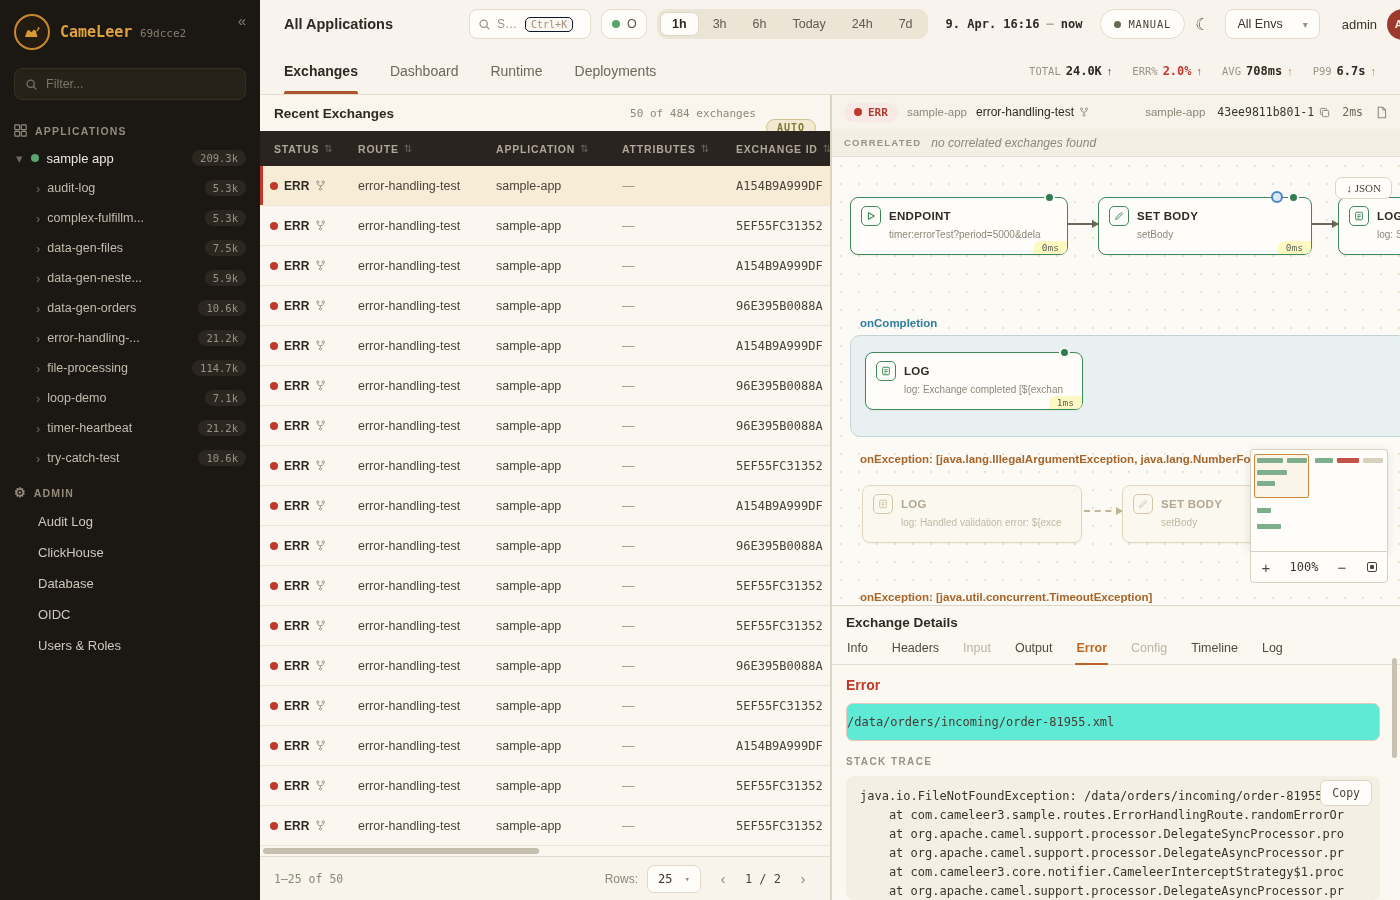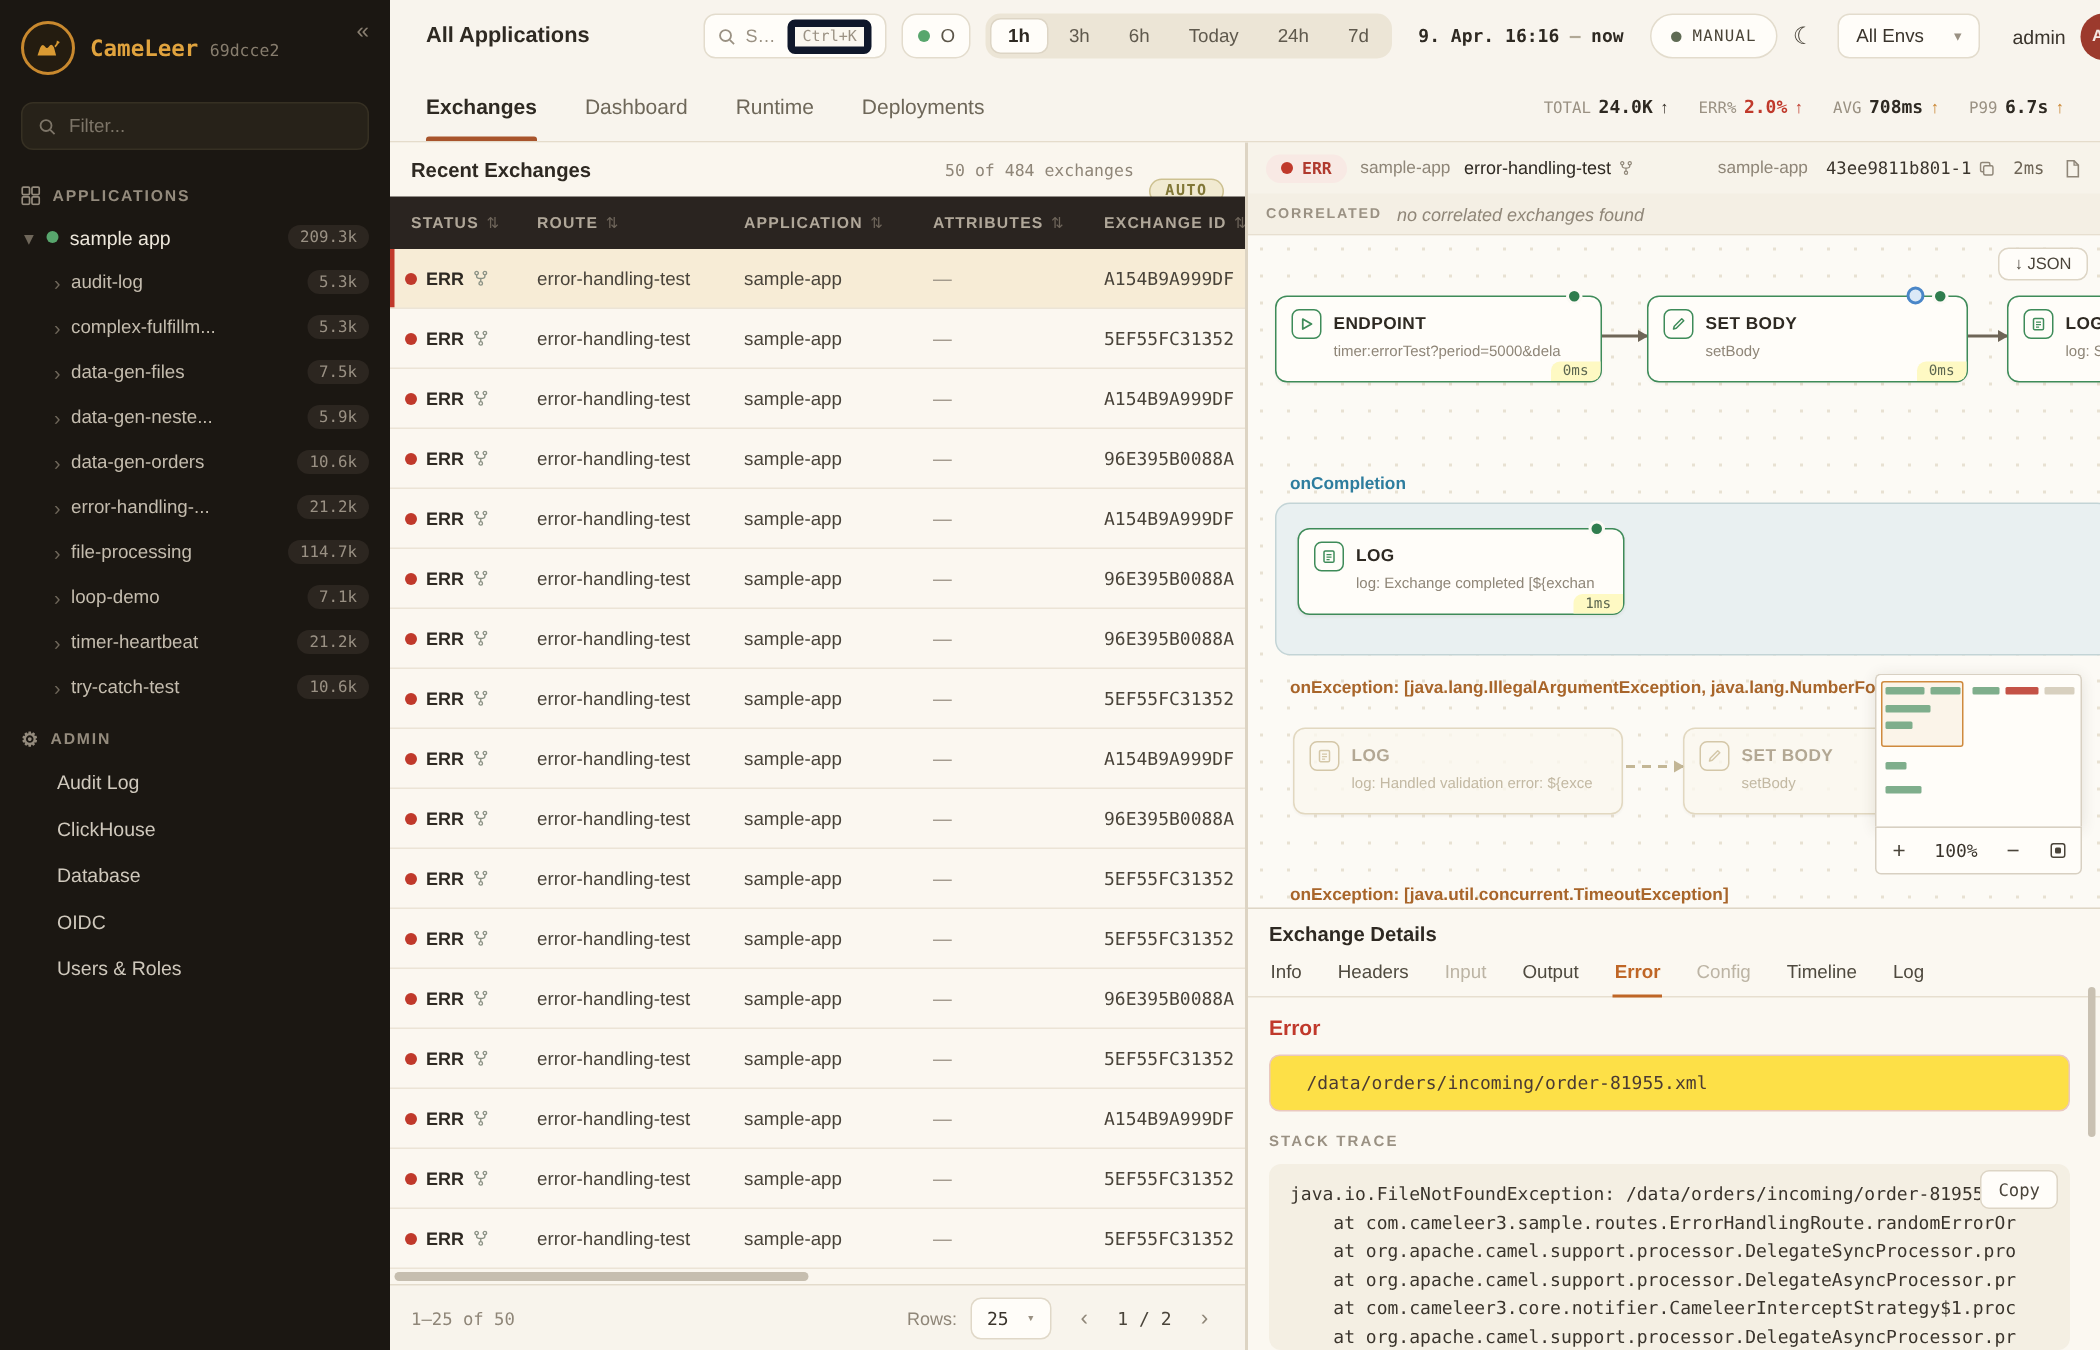--- a/index.html
+++ b/index.html
@@ -31,21 +31,21 @@
   .admin-item { padding:8px 14px 8px 38px; font-size:13px; color:#cfc8bc; cursor:pointer; }
   .sb-foot { margin-top:auto; border-top:1px solid #2e2921; padding:13px 18px; display:flex; gap:10px; align-items:center; font-size:12.5px; color:#b5ad9f; cursor:pointer; }
 
   
   .main { flex:1; display:flex; flex-direction:column; min-width:0; }
   .topbar { height:48px; display:flex; align-items:center; gap:10px; padding:0 14px 0 24px; background:#f8f4ed; flex-shrink:0; }
   .title { font-weight:bold; font-size:14.5px; color:#2e2922; white-space:nowrap; }
   .searchbox { width:122px; height:30px; background:#fffdf9; border:1px solid #e3dccd; border-radius:8px; display:flex; align-items:center; padding:0 8px; gap:6px; color:#9a9183; margin-left:66px; flex-shrink:0; }
   .searchbox input { width:22px; font-size:12px; color:#5b5548; }
   .searchbox input::placeholder { color:#9a9183; }
-  kbd { border:5px solid #0f172a; border-radius:5px; padding:1px 5px; font-size:10px; color:#9a9183; font-family:"DejaVu Sans Mono",monospace; background:#faf7f0; white-space:nowrap; }
+  kbd { border:1px solid #0f172a; border-radius:5px; padding:1px 5px; font-size:10px; color:#9a9183; font-family:"DejaVu Sans Mono",monospace; background:#faf7f0; white-space:nowrap; }
   .live-pill { height:30px; background:#fffdf9; border:1px solid #e3dccd; border-radius:10px; display:flex; align-items:center; gap:7px; padding:0 10px; font-size:12.5px; color:#5b5548; max-width:46px; overflow:hidden; flex-shrink:0; }
   .range-group { display:flex; background:#ece5d6; border-radius:10px; padding:3px; gap:2px; flex-shrink:0; }
   .range-btn { padding:4px 11px; font-size:12.5px; color:#5f594d; border-radius:7px; border:1px solid transparent; white-space:nowrap; }
   .range-btn.active { background:#fffdf9; border-color:#ddd5c5; color:#2e2922; font-weight:bold; }
   .daterange { font-family:"DejaVu Sans Mono",monospace; font-size:12px; color:#2e2922; font-weight:bold; display:flex; gap:7px; align-items:center; margin-left:8px; white-space:nowrap; }
   .daterange .sep { color:#b1a896; }
   .manual-btn { height:30px; border:1px solid #e3dccd; background:#fffdf9; border-radius:15px; display:flex; align-items:center; gap:7px; padding:0 13px; font-size:10.5px; letter-spacing:0.8px; color:#4a4437; font-family:"DejaVu Sans Mono",monospace; margin-left:8px; flex-shrink:0; }
   .dot-dark { width:7px; height:7px; border-radius:50%; background:#5f6b54; }
   .icon-btn { width:32px; height:30px; display:flex; align-items:center; justify-content:center; border-radius:8px; color:#4a443a; font-size:16px; }
   .env-select { height:30px; border:1px solid #e3dccd; background:#fffdf9; border-radius:8px; display:flex; align-items:center; gap:20px; padding:0 11px; font-size:12.5px; color:#3a342c; margin-left:6px; cursor:pointer; flex-shrink:0; }
@@ -110,21 +110,21 @@
   .rp-right { margin-left:auto; display:flex; gap:12px; align-items:center; min-width:0; }
   .rp-id { font-family:"DejaVu Sans Mono",monospace; font-size:11.5px; color:#3a342c; display:flex; gap:5px; align-items:center; white-space:nowrap; }
   .rp-ms { font-family:"DejaVu Sans Mono",monospace; font-size:11.5px; color:#6e6557; }
   .ic-gray { color:#8f8678; display:flex; }
   .correlated { height:28px; display:flex; align-items:center; gap:10px; padding:0 12px; border-bottom:1px solid #e7dfd0; background:#f4efe4; flex-shrink:0; }
   .correlated .lbl { font-size:9.5px; letter-spacing:1.2px; color:#9a9183; font-weight:bold; }
   .correlated .txt { font-size:12px; font-style:italic; color:#8f8678; }
 
   .canvas { flex:1; position:relative; overflow:hidden; background:#fcfaf5;
             background-image:radial-gradient(circle,#e8e1d2 1px,transparent 1.3px); background-size:18px 18px; }
-  .json-btn { position:absolute; top:8px; right:8px; background:#fffdf9; border:1px solid #ddd5c5; border-radius:7px; padding:4px 10px; font-size:11px; font-family:Liberation Sans, sans-serif; color:#4a443a; z-index:5; }
+  .json-btn { position:absolute; top:20px; right:8px; background:#fffdf9; border:1px solid #ddd5c5; border-radius:7px; padding:4px 10px; font-size:11px; font-family:Liberation Serif, serif; color:#4a443a; z-index:5; }
 
   .fnode { position:absolute; background:#fffdf9; border:1.5px solid #3e8b59; border-radius:8px; padding:8px 10px 14px; box-shadow:0 1px 2px rgba(60,50,30,0.06); }
   .nhead { display:flex; gap:8px; align-items:center; }
   .nicon { width:20px; height:20px; border:1.5px solid #3e8b59; border-radius:5px; color:#3e8b59; display:flex; align-items:center; justify-content:center; flex-shrink:0; }
   .ntitle { font-weight:bold; font-size:11.5px; color:#2e2922; letter-spacing:0.3px; white-space:nowrap; }
   .nsub { font-size:10px; color:#8f8678; margin:3px 0 0 28px; white-space:nowrap; overflow:hidden; }
   .nms { position:absolute; right:0; bottom:0; font-size:9.5px; color:#5c6650; background:#fef9c3; padding:1px 8px; border-radius:6px 0 6px 0; font-family:"DejaVu Sans Mono",monospace; }
   .ndot { position:absolute; top:-6px; right:12px; width:11px; height:11px; border-radius:50%; background:#2f7d4e; border:2px solid #fcfaf5; }
   .ndot-blue { position:absolute; top:-7px; right:28px; width:12px; height:12px; border-radius:50%; background:#dbe9f7; border:2.5px solid #4a86c8; }
   .fnode.muted { border-color:#dcd0b4; background:#fbf8ef; opacity:0.8; }
@@ -155,21 +155,21 @@
   
   .details { height:295px; background:#fbf8f1; border-top:1px solid #ded6c6; display:flex; flex-direction:column; flex-shrink:0; position:relative; }
   .details-title { font-weight:bold; font-size:13.5px; color:#2e2922; padding:9px 14px 5px; }
   .dtabs { display:flex; gap:22px; padding:0 14px; border-bottom:1px solid #e7dfd0; flex-shrink:0; }
   .dtab { font-size:12.5px; color:#4f4a3f; padding:6px 1px 9px; position:relative; cursor:pointer; white-space:nowrap; }
   .dtab.active { color:#bf6626; font-weight:bold; }
   .dtab.active::after { content:""; position:absolute; left:0; right:0; bottom:-1px; height:2px; background:#bf6626; }
   .dtab.disabled { color:#bcb4a4; cursor:default; }
   .dbody { flex:1; min-height:0; padding:12px 20px 0 14px; display:flex; flex-direction:column; }
   .err-heading { color:#c0392b; font-weight:bold; font-size:14px; margin-bottom:10px; }
-  .err-box { background:#fde047; border:1px solid #eac8bf; border-radius:7px; padding:11px 24px; font-family:"DejaVu Sans Mono",monospace; font-size:12px; color:#4a3a33; margin-bottom:15px; white-space:nowrap; overflow:hidden; }
+  .err-box { background:#5eead4; border:1px solid #eac8bf; border-radius:7px; padding:11px 0; font-family:"DejaVu Sans Mono",monospace; font-size:12px; color:#4a3a33; margin-bottom:15px; white-space:nowrap; overflow:hidden; }
   .st-label { font-size:10px; letter-spacing:1.4px; color:#9a9183; font-weight:bold; margin-bottom:9px; }
   .stack { position:relative; background:#f4efe3; border-radius:8px; padding:11px 14px; font-family:"DejaVu Sans Mono",monospace; font-size:12px; color:#3a342c; line-height:1.58; flex:1; overflow:hidden; }
   .stline { white-space:pre; overflow:hidden; }
   .copy-btn { position:absolute; top:4px; right:8px; background:#fffdf9; border:1px solid #ddd5c5; border-radius:6px; padding:3px 11px; font-size:11.5px; color:#4a443a; }
   .vscroll { position:absolute; right:3px; top:52px; width:5px; height:100px; background:#c9c1b2; border-radius:3px; cursor:pointer; }
 </style>
 </head>
 <body>
 
 <div class="app">

